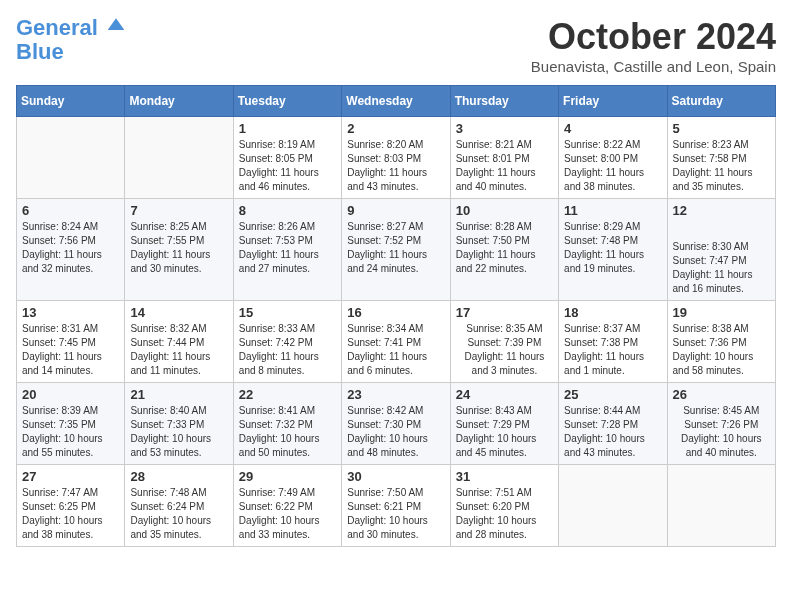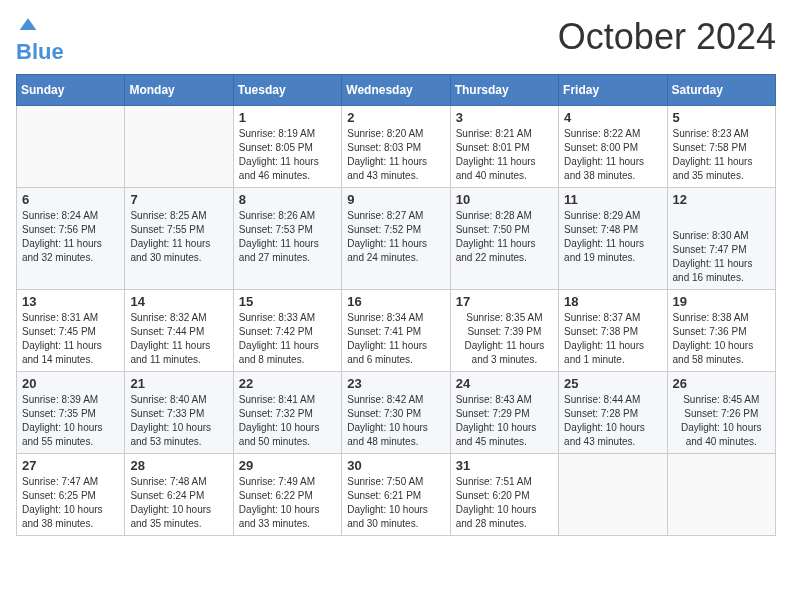--- a/index.html
+++ b/index.html
@@ -33,21 +33,21 @@
       width: 20px;
       height: 20px;
       margin-left: 2px;
       margin-top: -8px;
     }
     .title-block {
       text-align: right;
     }
     .month-title {
       font-size: 36px;
-      font-weight: 400;
+      font-weight: 700;
       color: #333;
     }
     .location {
       font-size: 15px;
       color: #555;
     }
     table {
       width: 100%;
       border-collapse: collapse;
       table-layout: fixed;
@@ -91,30 +91,32 @@
       background: #efefef;
     }
   </style>
 </head>
 <body>
 
 <div class="header">
   <div class="logo">
     <div>
       <div class="logo-text">
+        <span>General</span>
         <svg class="logo-icon" viewBox="0 0 24 24" xmlns="http://www.w3.org/2000/svg" style="display:inline-block;vertical-align:middle;">
           <polygon points="2,18 12,4 22,18" fill="#4a90d9"></polygon>
         </svg>
         <br>
         <span style="color:#4a90d9;">Blue</span>
       </div>
     </div>
   </div>
   <div class="title-block">
     <div class="month-title">October 2024</div>
+    <div class="location">Buenavista, Castille and Leon, Spain</div>
   </div>
 </div>
 
 <table>
   <thead>
     <tr>
     <th>Sunday</th>
         <th>Monday</th>
         <th>Tuesday</th>
         <th>Wednesday</th>

